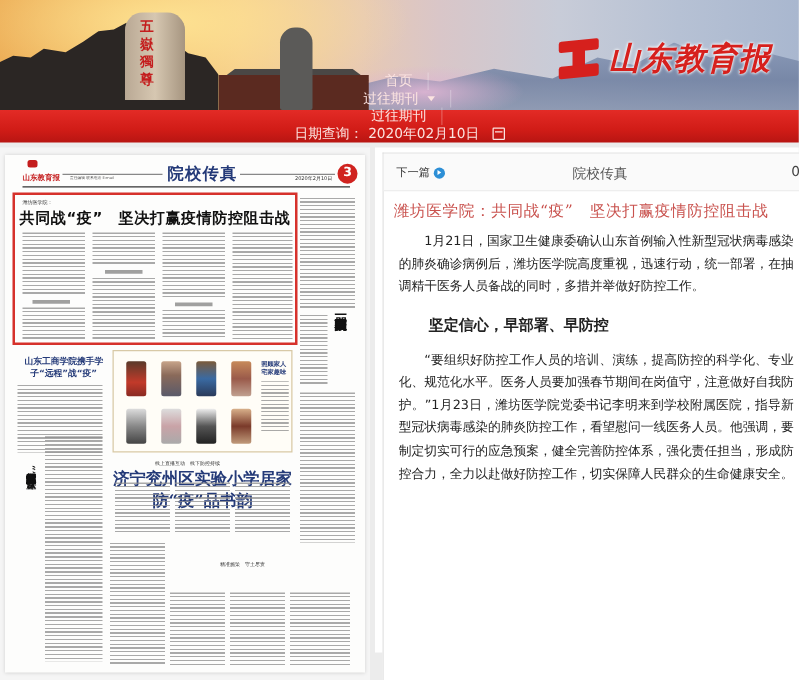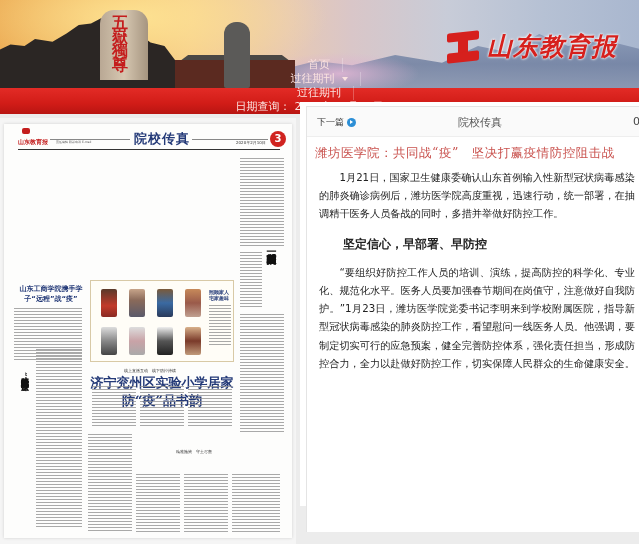--- a/index.html
+++ b/index.html
@@ -10,21 +10,21 @@
       background: radial-gradient(ellipse at 40% 20%, rgba(255,230,150,0.9), rgba(240,160,70,0) 70%); }
     .banner .mountains { position: absolute; left: 280px; bottom: 0; width: 360px; height: 60px;
       background: linear-gradient(180deg, #8a9ab8 0%, #6f7fa0 60%, #8592ad 100%);
       clip-path: polygon(0 70%, 10% 55%, 20% 62%, 32% 45%, 45% 58%, 55% 30%, 63% 40%, 72% 10%, 80% 30%, 90% 20%, 100% 35%, 100% 100%, 0 100%); opacity: 0.85; }
     .banner .clouds { position: absolute; left: 260px; bottom: 0; width: 160px; height: 36px;
       background: radial-gradient(ellipse at 50% 60%, rgba(220,180,210,0.95), rgba(220,180,210,0) 70%); }
     .banner .rocks { position: absolute; left: 0; bottom: 0; width: 175px; height: 70px; background: #2b2624;
       clip-path: polygon(0 45%, 6% 38%, 14% 40%, 20% 30%, 30% 34%, 38% 22%, 45% 10%, 52% 8%, 58% 0%, 70% 5%, 78% 20%, 86% 35%, 94% 40%, 100% 60%, 100% 100%, 0 100%); }
     .banner .stele { position: absolute; left: 100px; top: 10px; width: 48px; height: 70px;
       background: linear-gradient(90deg, #b9a894, #d6c7b1, #a69580); border-radius: 14px 14px 0 0; }
-    .banner .stele-text { position: absolute; left: 112px; top: 16px; width: 16px; color: #c41d1d; font-family: Liberation Serif, serif; font-weight: bold; font-size: 16px; line-height: 14px; }
+    .banner .stele-text { position: absolute; left: 112px; top: 16px; width: 16px; color: #c41d1d; font-family: Liberation Mono, monospace; font-weight: bold; font-size: 11px; line-height: 14px; }
     .banner .temple { position: absolute; left: 175px; top: 60px; width: 120px; height: 28px; background: #5b2a20; }
     .banner .temple-roof { position: absolute; left: 168px; top: 55px; width: 134px; height: 10px; background: #4a4745; clip-path: polygon(5% 100%, 15% 0, 85% 0, 95% 100%); }
     .banner .statue { position: absolute; left: 224px; top: 22px; width: 26px; height: 66px; background: #5b5a58; border-radius: 12px 12px 2px 2px; }
     .logo { position: absolute; left: 445px; top: 28px; display: flex; align-items: center; gap: 6px; }
     .logo-mark { width: 36px; height: 36px; position: relative; }
     .logo-mark .bar1 { position: absolute; left: 2px; top: 4px; width: 32px; height: 9px; background: #d6201d; border-radius: 2px; transform: skewY(-6deg); }
     .logo-mark .stem { position: absolute; left: 13px; top: 10px; width: 10px; height: 18px; background: #d6201d; }
     .logo-mark .bar2 { position: absolute; left: 2px; top: 24px; width: 32px; height: 10px; background: #d6201d; border-radius: 2px; transform: skewY(-6deg); }
     .logo-text { color: #d6201d; font-family: "DejaVu Serif", serif; font-weight: bold; font-style: italic; font-size: 25px; letter-spacing: 1px; text-shadow: 0 0 2px #fff, 0 0 3px #fff; }
 
@@ -59,21 +59,21 @@
 
     .story2-title { position: absolute; left: 14px; top: 160px; width: 66px; text-align: center; font-weight: bold; font-size: 7px; line-height: 10px; color: #243a78; }
     .photo-box { position: absolute; left: 86px; top: 156px; width: 144px; height: 82px; border: 1px solid #d8c9a6; background: #fffdf7; }
     .photo { position: absolute; width: 16px; height: 28px; border-radius: 2px; }
     .photo-label { position: absolute; left: 118px; top: 8px; width: 22px; font-size: 5px; line-height: 6px; color: #243a78; font-weight: bold; }
     .story3-kicker { position: absolute; left: 120px; top: 244px; font-size: 4px; color: #333; }
     .story3-title { position: absolute; left: 86px; top: 250px; width: 144px; text-align: center; font-family: "DejaVu Serif", serif; font-weight: bold; font-size: 13px; color: #243a78; }
     .story4-kicker { position: absolute; left: 172px; top: 325px; font-size: 4px; color: #333; }
     .story4-title { position: absolute; left: 146px; top: 332px; font-weight: bold; font-size: 10.5px; color: #111; letter-spacing: 0.5px; }
 
-    .article-panel { position: absolute; left: 300px; top: 102px; width: 339px; height: 404px; background: #fff; }
+    .article-panel { position: absolute; left: 300px; top: 118px; width: 339px; height: 404px; background: #fff; }
     .article-frame { position: absolute; left: 6px; top: 4px; width: 340px; height: 426px; border-left: 1px solid #e4e4e4; border-top: 1px solid #e4e4e4; background: #fff; }
     .article-bar { position: absolute; left: 0; top: 0; width: 100%; height: 30px; background: #fafafa; border-bottom: 1px solid #eee; }
     .next-link { position: absolute; left: 10px; top: 9px; font-size: 9px; color: #333; display: flex; align-items: center; gap: 3px; }
     .next-icon { width: 9px; height: 9px; border-radius: 50%; background: #2d8fd6; position: relative; }
     .next-icon::after { content: ""; position: absolute; left: 3px; top: 2px; width: 0; height: 0; border-top: 2.5px solid transparent; border-bottom: 2.5px solid transparent; border-left: 3.5px solid #fff; }
     .bar-section { position: absolute; left: 151px; top: 8px; font-size: 11px; color: #555; }
     .bar-page { position: absolute; left: 326px; top: 8px; font-size: 11px; color: #444; }
     .article-title { position: absolute; left: 8px; top: 38px; width: 330px; font-family: "DejaVu Serif", serif; font-size: 12.5px; color: #c9524e; letter-spacing: 0.5px; white-space: nowrap; }
     .article-body { position: absolute; left: 12px; top: 62px; width: 316px; font-size: 10.2px; line-height: 18.2px; color: #222; }
     .article-body p { text-indent: 2em; margin-bottom: 11px; text-align: justify; }
@@ -127,20 +127,34 @@
       <div class="paper-logo" style="top:8px;">山东教育报</div>
       <div class="paper-info">责任编辑 联系电话 E-mail</div>
       <div class="paper-line" style="left:34px;width:80px;"></div>
       <div class="paper-section">院校传真</div>
       <div class="paper-line" style="left:176px;width:76px;"></div>
       <div class="paper-date">2020年2月10日</div>
       <div class="page-badge">3</div>
     </div>
     <div class="paper-rule"></div>
 
+    <div class="feature-box">
+      <div class="feature-kicker">潍坊医学院：</div>
+      <div class="feature-title">共同战“疫”　坚决打赢疫情防控阻击战</div>
+      <div class="col-text" style="left:6px;top:30px;width:50px;height:50px;"></div>
+      <div class="sub-head" style="left:14px;top:84px;width:30px;"></div>
+      <div class="col-text" style="left:6px;top:90px;width:50px;height:26px;"></div>
+      <div class="col-text" style="left:62px;top:30px;width:50px;height:26px;"></div>
+      <div class="sub-head" style="left:72px;top:60px;width:30px;"></div>
+      <div class="col-text" style="left:62px;top:66px;width:50px;height:50px;"></div>
+      <div class="col-text" style="left:118px;top:30px;width:50px;height:52px;"></div>
+      <div class="sub-head" style="left:128px;top:86px;width:30px;"></div>
+      <div class="col-text" style="left:118px;top:92px;width:50px;height:24px;"></div>
+      <div class="col-text" style="left:174px;top:30px;width:48px;height:86px;"></div>
+    </div>
 
     <div class="col-text" style="left:236px;top:34px;width:44px;height:90px;"></div>
     <div class="vhead vhead-friends">一条暖人的朋友圈留言</div>
     <div class="col-text" style="left:236px;top:128px;width:22px;height:56px;"></div>
     <div class="col-text" style="left:236px;top:190px;width:44px;height:120px;"></div>
 
     <div class="story2-title">山东工商学院携手学子“远程”战“疫”</div>
     <div class="col-text" style="left:10px;top:184px;width:68px;height:54px;"></div>
 
     <div class="photo-box">

